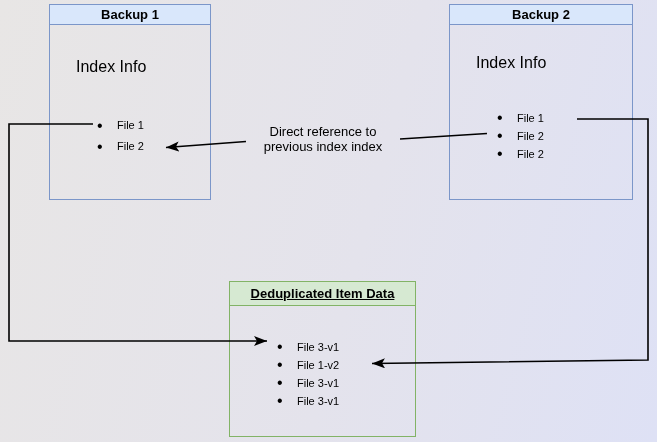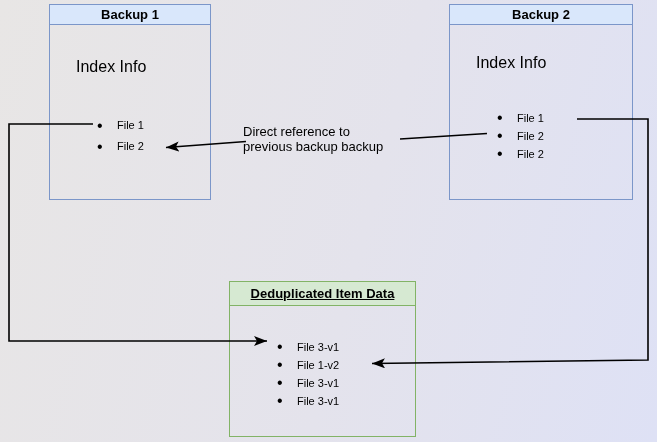--- a/index.html
+++ b/index.html
@@ -72,20 +72,21 @@
   #backup1-subtitle { left: 26px; top: 52px; }
   #backup2-subtitle { left: 26px; top: 48px; }
   #backup1-list { left: 47px; top: 110px; }
   #backup2-list { left: 47px; top: 104px; }
   #dedup-list   { left: 47px; top: 56px; }
   .annotation {
     position: absolute;
     left: 243px;
     top: 125px;
     width: 160px;
+    text-align: center;
     font-size: 13px;
     line-height: 14.5px;
   }
   svg.arrow-layer {
     position: absolute;
     left: 0; top: 0;
     width: 657px;
     height: 442px;
     pointer-events: none;
   }
@@ -125,21 +126,21 @@
     <ul class="item-list lh18" id="dedup-list">
       <li>File 3-v1</li>
       <li>File 1-v2</li>
       <li>File 3-v1</li>
       <li>File 3-v1</li>
     </ul>
   </div>
 
   <div class="annotation">
     <div>Direct reference to</div>
-    <div>previous backup backup</div>
+    <div>previous index index</div>
   </div>
 
   <svg class="arrow-layer" viewBox="0 0 657 442" xmlns="http://www.w3.org/2000/svg">
     <defs>
       <marker id="arrowhead" markerUnits="userSpaceOnUse" markerWidth="14" markerHeight="11" refX="13" refY="5" orient="auto">
         <path d="M0,0 L13,5 L0,10 L3,5 Z" fill="#000"></path>
       </marker>
     </defs>
     <path class="edge" d="M93 124 L9 124 L9 341 L267 341" marker-end="url(#arrowhead)"></path>
     <path class="edge" d="M577 119 L648 119 L648 360 L372 363.5" marker-end="url(#arrowhead)"></path>

